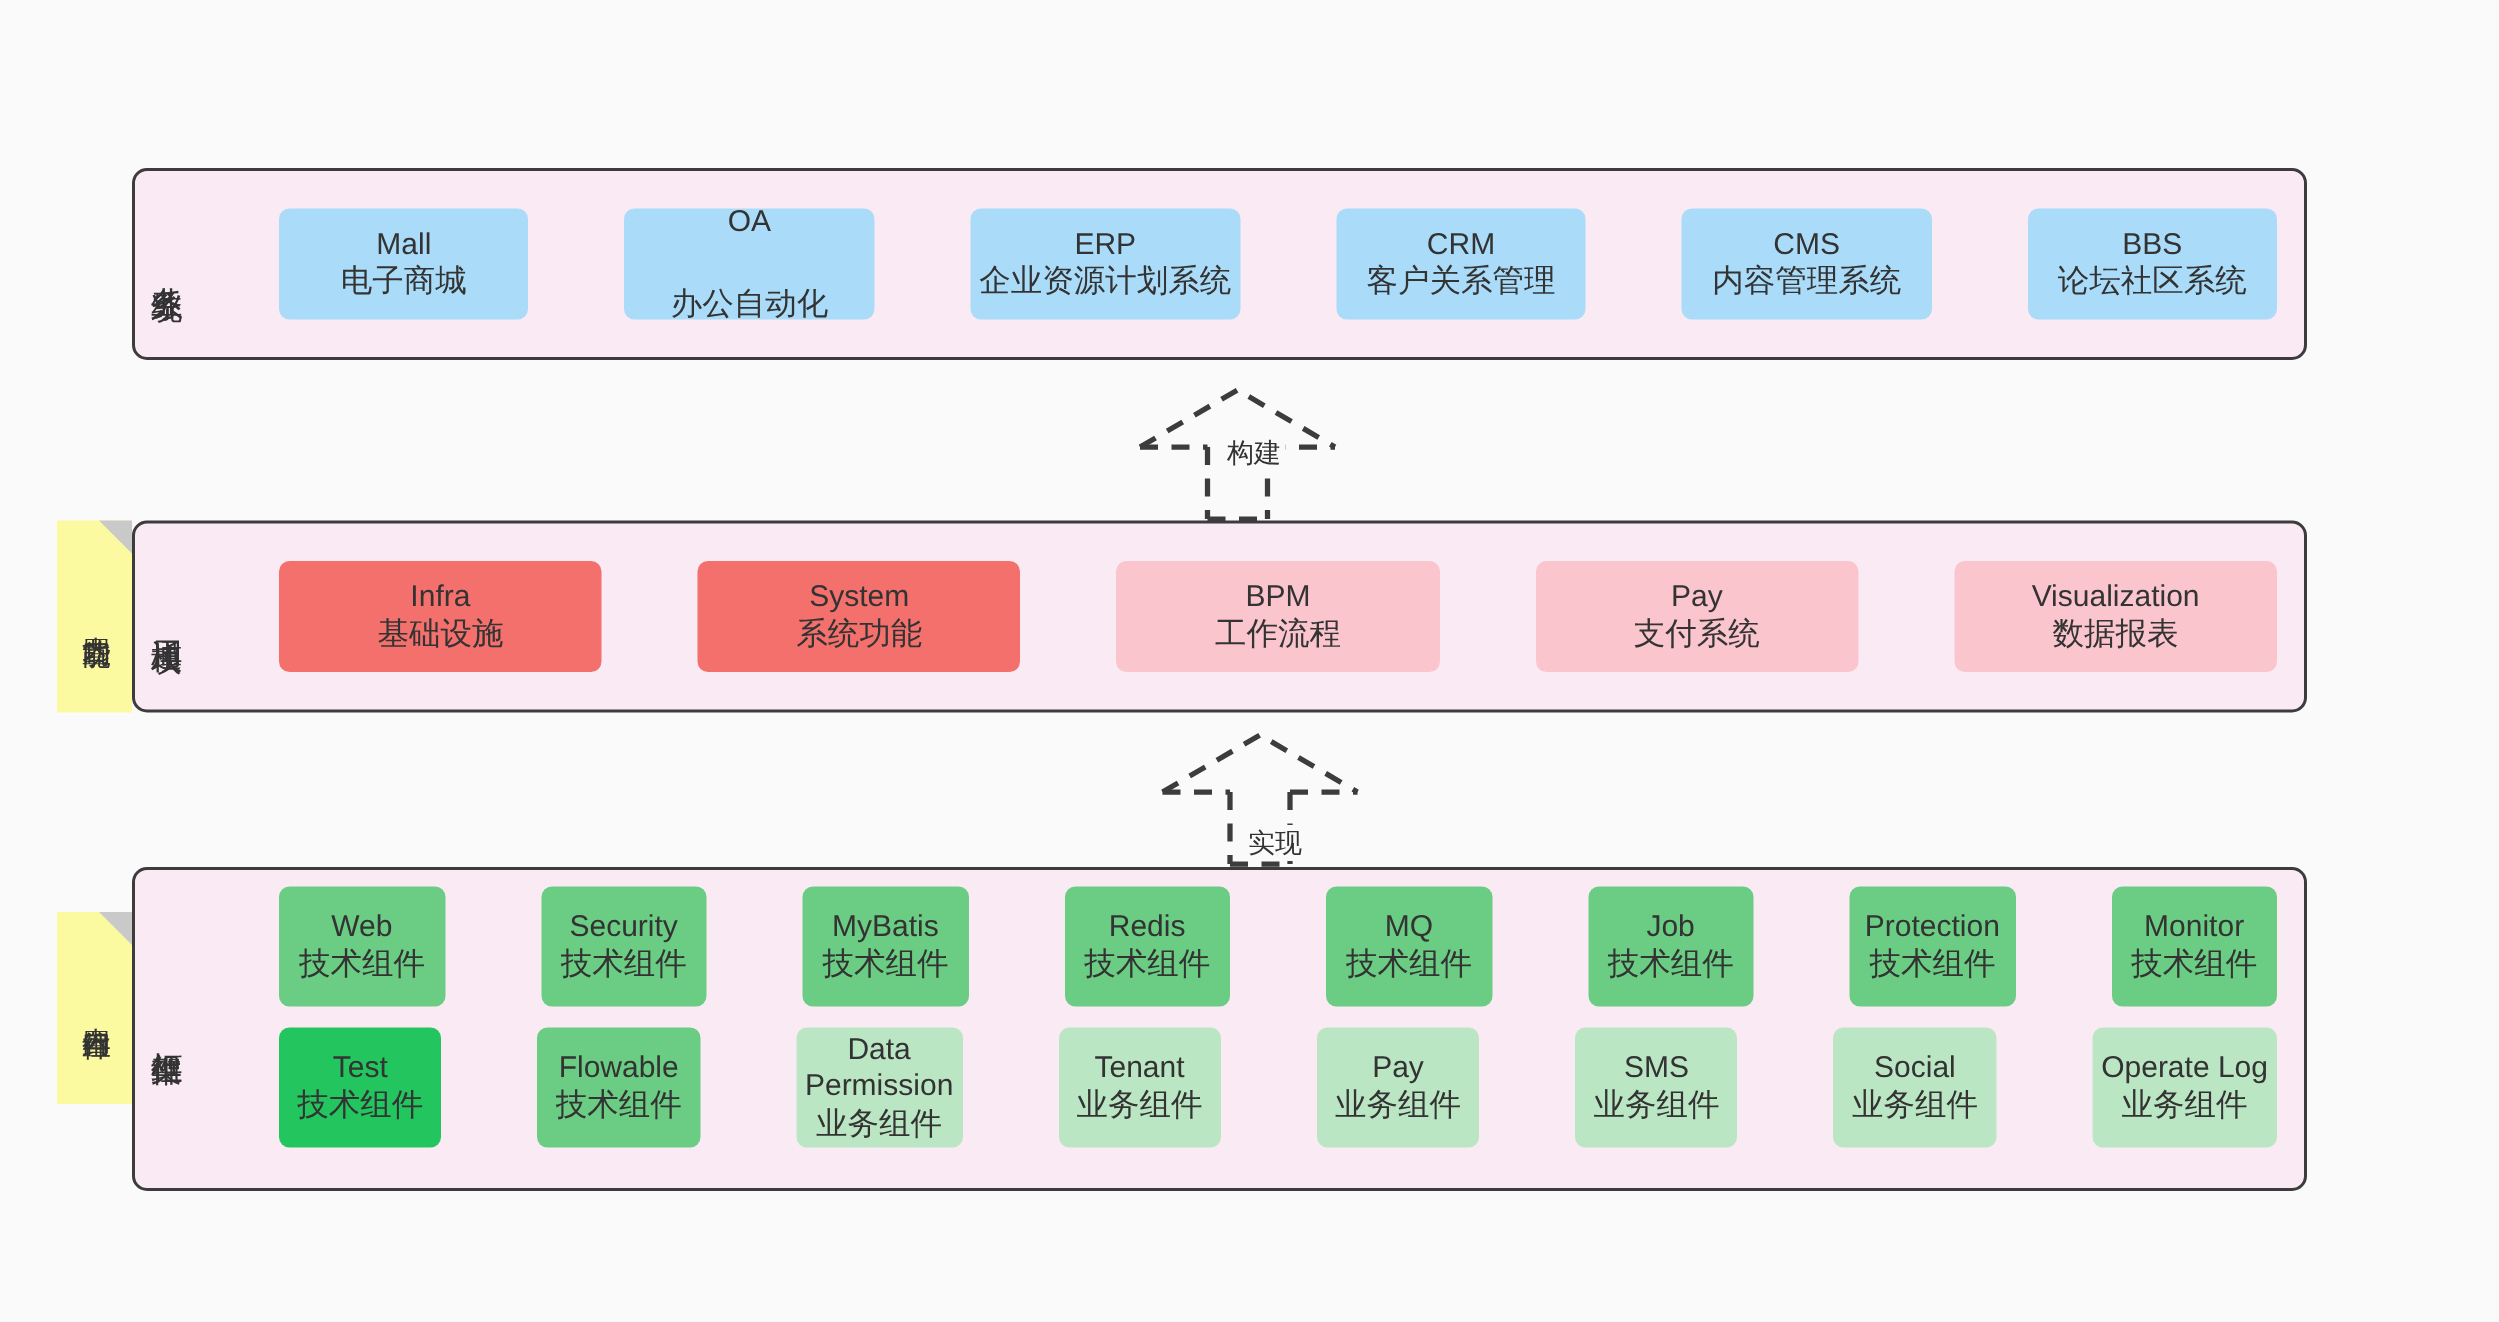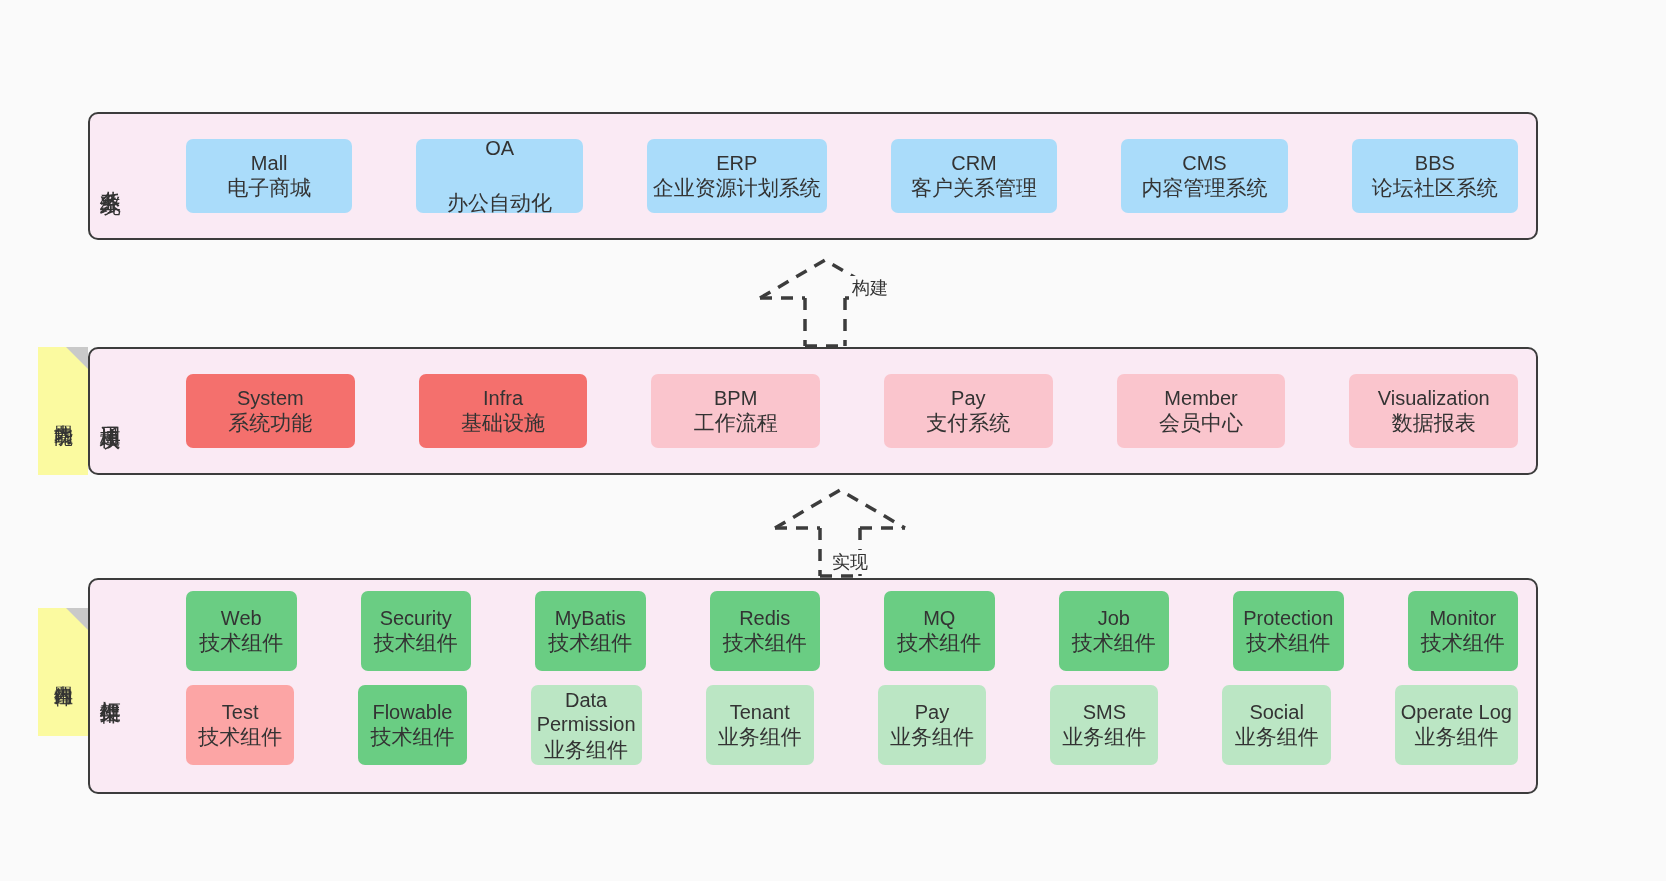--- a/index.html
+++ b/index.html
@@ -155,21 +155,21 @@
 
   .arrow-label {
     position: absolute;
     font-size: 18px;
     color: #333333;
     background: #fafafa;
     padding: 0 3px;
     white-space: nowrap;
     user-select: none;
   }
-  #label-build { left: 815px; top: 276px; margin-left: 34px; }
+  #label-build { left: 815px; top: 290px; }
   #label-impl  { left: 829px; top: 550px; }
 </style>
 </head>
 <body style="background: rgb(250, 250, 250);">
 
 <div id="diagram">
 
   <div class="layer" id="layer-business" style="background: rgb(250, 234, 244); border-color: rgb(60, 60, 60);">
     <div class="layer-title">业务系统</div>
     <div class="layer-body">
@@ -215,38 +215,34 @@
   <div class="note" id="note-functions" style="background: rgb(251, 250, 160);">
     <span class="fold"></span>
     <span>内置功能</span>
   </div>
 
   <div class="layer" id="layer-common" style="background: rgb(250, 234, 244); border-color: rgb(60, 60, 60);">
     <div class="layer-title">通用模块</div>
     <div class="layer-body">
       <div class="row">
         <div class="node red" style="background: rgb(244, 112, 109);">
+          <span class="en">Infra</span>
+          <span class="cn">基础设施</span>
+        </div>
+        <div class="node red" style="background: rgb(244, 112, 109);">
           <span class="en">System</span>
           <span class="cn">系统功能</span>
-        </div>
-        <div class="node red" style="background: rgb(244, 112, 109);">
-          <span class="en">Infra</span>
-          <span class="cn">基础设施</span>
         </div>
         <div class="node pink" style="background: rgb(250, 197, 205);">
           <span class="en">BPM</span>
           <span class="cn">工作流程</span>
         </div>
         <div class="node pink" style="background: rgb(250, 197, 205);">
           <span class="en">Pay</span>
           <span class="cn">支付系统</span>
-        </div>
-        <div class="node pink" style="background: rgb(250, 197, 205);">
-          <span class="en">Member</span>
-          <span class="cn">会员中心</span>
         </div>
         <div class="node pink" style="background: rgb(250, 197, 205);">
           <span class="en">Visualization</span>
           <span class="cn">数据报表</span>
         </div>
       </div>
     </div>
   </div>
 
   <svg class="arrow-svg" id="arrow-impl" viewBox="0 0 180 100">
@@ -297,21 +293,21 @@
           <span class="en">Protection</span>
           <span class="cn">技术组件</span>
         </div>
         <div class="node green" style="background: rgb(106, 205, 131);">
           <span class="en">Monitor</span>
           <span class="cn">技术组件</span>
         </div>
       </div>
 
       <div class="row">
-        <div class="node green" style="background: #fca5a5;">
+        <div class="node green" style="background: #22c55e;">
           <span class="en">Test</span>
           <span class="cn">技术组件</span>
         </div>
         <div class="node green" style="background: rgb(106, 205, 131);">
           <span class="en">Flowable</span>
           <span class="cn">技术组件</span>
         </div>
         <div class="node lightgreen wrap" style="background: rgb(187, 230, 196);">
           <span class="en">Data Permission</span>
           <span class="cn">业务组件</span>

